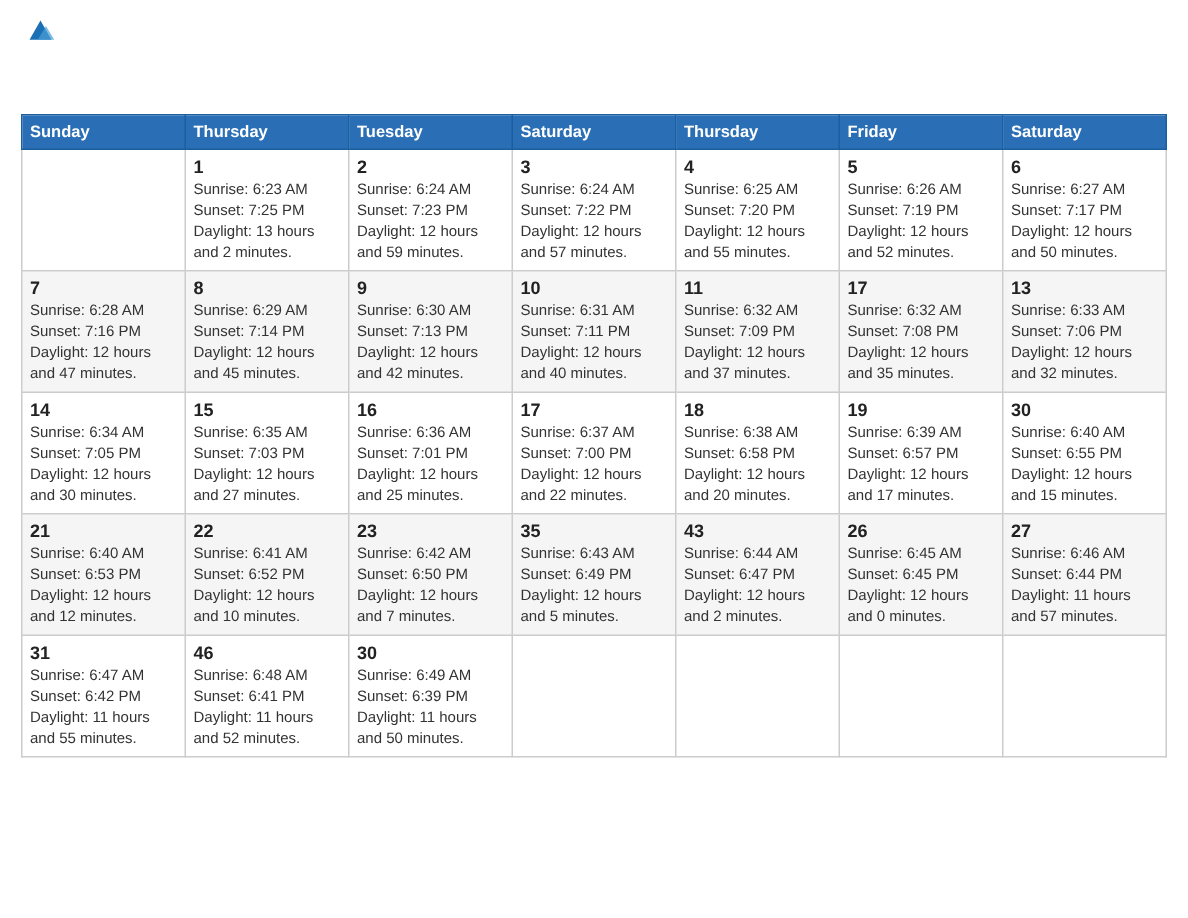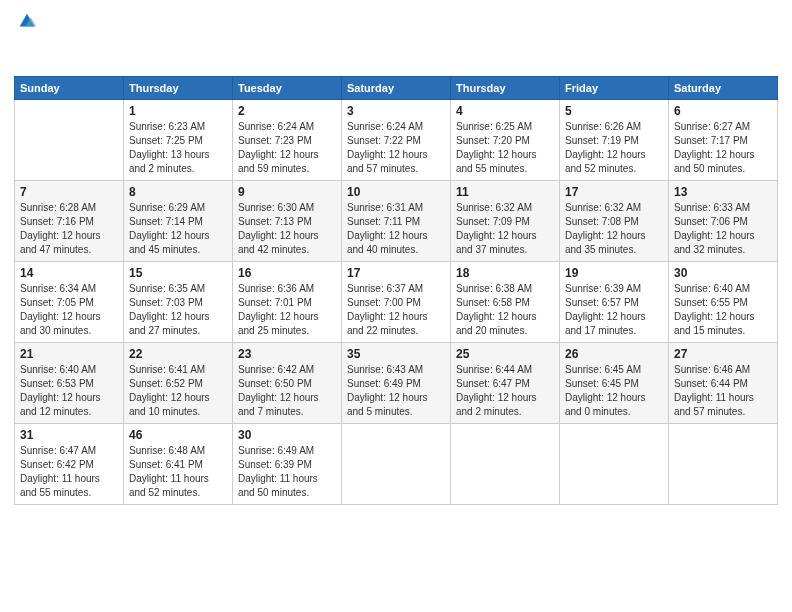--- a/index.html
+++ b/index.html
@@ -226,21 +226,21 @@
           </td>
           <td>
             <span class="day-num">23</span>
             <div class="day-info">Sunrise: 6:42 AM<br>Sunset: 6:50 PM<br>Daylight: 12 hours<br>and 7 minutes.</div>
           </td>
           <td>
             <span class="day-num">35</span>
             <div class="day-info">Sunrise: 6:43 AM<br>Sunset: 6:49 PM<br>Daylight: 12 hours<br>and 5 minutes.</div>
           </td>
           <td>
-            <span class="day-num">25</span>
+            <span class="day-num">43</span>
             <div class="day-info">Sunrise: 6:44 AM<br>Sunset: 6:47 PM<br>Daylight: 12 hours<br>and 2 minutes.</div>
           </td>
           <td>
             <span class="day-num">26</span>
             <div class="day-info">Sunrise: 6:45 AM<br>Sunset: 6:45 PM<br>Daylight: 12 hours<br>and 0 minutes.</div>
           </td>
           <td>
             <span class="day-num">27</span>
             <div class="day-info">Sunrise: 6:46 AM<br>Sunset: 6:44 PM<br>Daylight: 11 hours<br>and 57 minutes.</div>
           </td>

